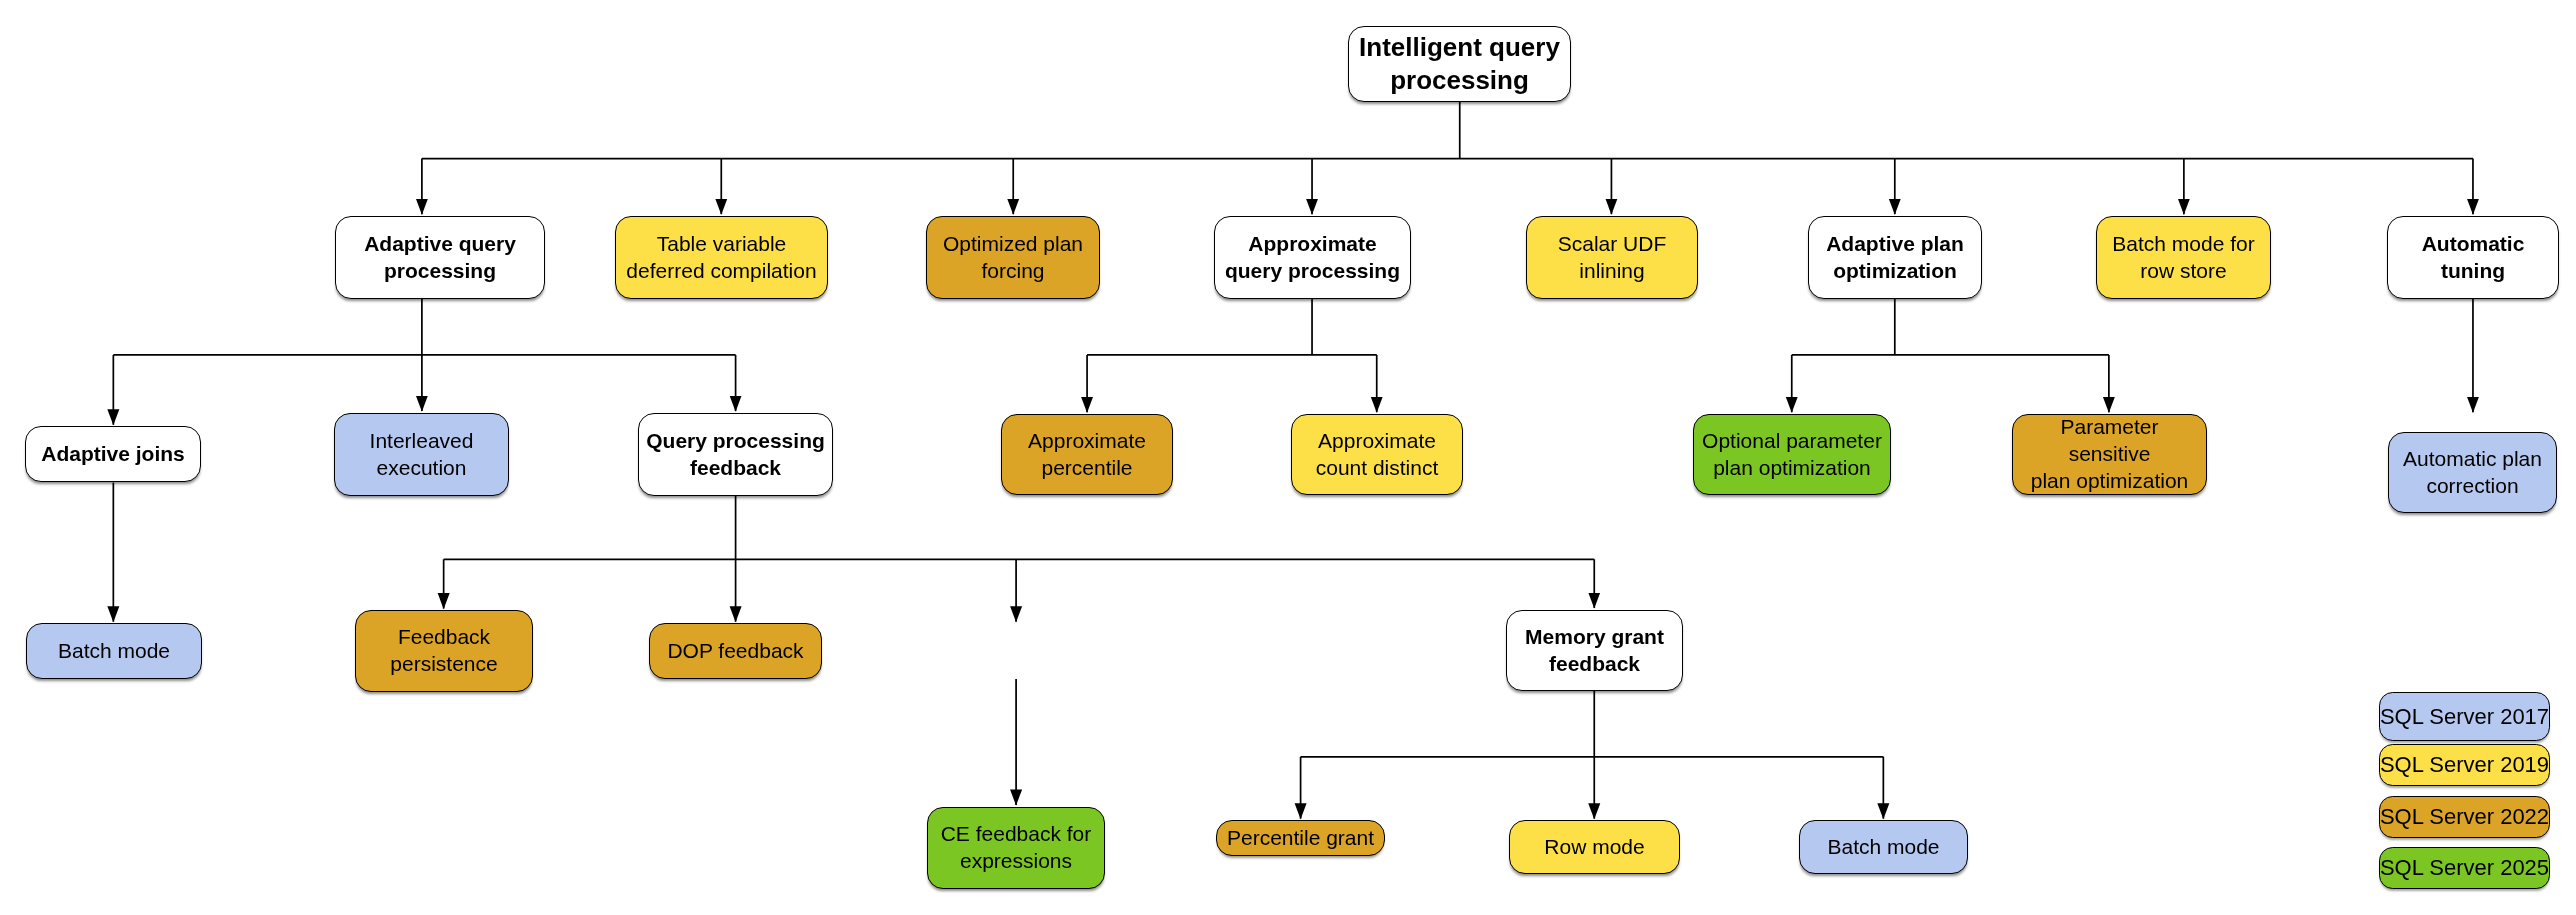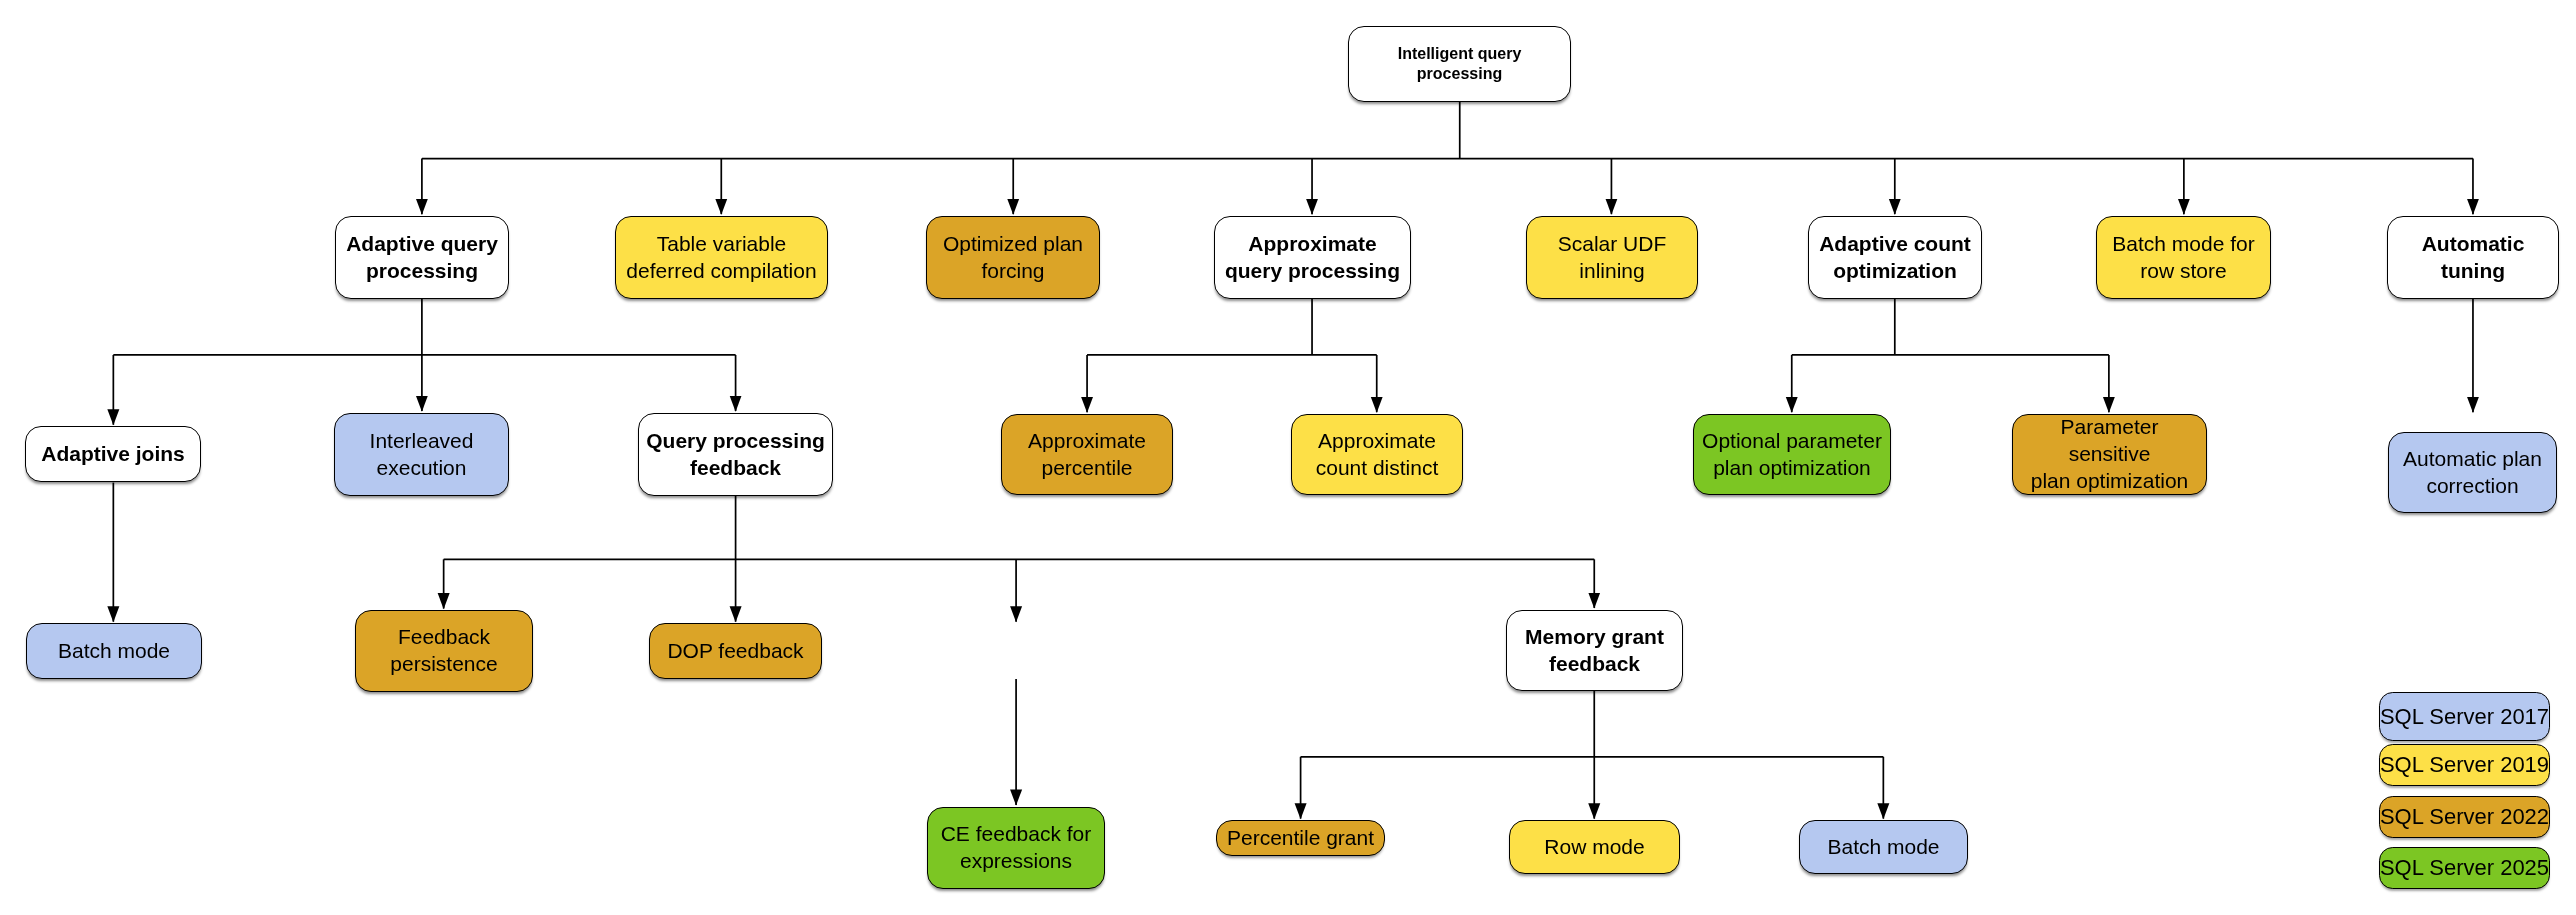--- a/index.html
+++ b/index.html
@@ -33,21 +33,21 @@
     border-radius: 16px;
     background: #ffffff;
     color: #000000;
     font-size: 21px;
     line-height: 1.28;
     white-space: pre-line;
     padding: 2.3px 5.7px;
     box-shadow: 0 3.4px 2.9px -1.7px rgba(0,0,0,0.45);
   }
   .cat { font-weight: bold; }
-  .root { font-size: 16px; }
+  .root { font-size: 26px; }
   .v2017 { background: #b5c8f0; }
   .v2019 { background: #fde047; }
   .v2022 { background: #dba427; }
   .v2025 { background: #7cc623; }
   .chip {
     position: absolute;
     box-sizing: border-box;
     display: flex;
     align-items: center;
     justify-content: center;
@@ -116,31 +116,31 @@
       <path d="M2272,1322 H3290"></path>
       <path d="M2272,1322 V1430" marker-end="url(#arw)"></path>
       <path d="M2785,1322 V1430" marker-end="url(#arw)"></path>
       <path d="M3290,1322 V1430" marker-end="url(#arw)"></path>
     </g>
   </svg>
 
   <div class="node cat root" style="left:1348px;top:26px;width:223px;height:76px">Intelligent query
 processing</div>
 
-  <div class="node cat" style="left:335px;top:216px;width:174px;height:83px">Adaptive query
+  <div class="node cat" style="left:335px;top:216px;width:210px;height:83px">Adaptive query
 processing</div>
   <div class="node v2019" style="left:615px;top:216px;width:213px;height:83px">Table variable
 deferred compilation</div>
   <div class="node v2022" style="left:926px;top:216px;width:174px;height:83px">Optimized plan
 forcing</div>
   <div class="node cat" style="left:1214px;top:216px;width:197px;height:83px">Approximate
 query processing</div>
   <div class="node v2019" style="left:1526px;top:216px;width:172px;height:83px">Scalar UDF
 inlining</div>
-  <div class="node cat" style="left:1808px;top:216px;width:174px;height:83px">Adaptive count
+  <div class="node cat" style="left:1808px;top:216px;width:174px;height:83px">Adaptive plan
 optimization</div>
   <div class="node v2019" style="left:2096px;top:216px;width:175px;height:83px">Batch mode for
 row store</div>
   <div class="node cat" style="left:2387px;top:216px;width:172px;height:83px">Automatic
 tuning</div>
 
   <div class="node cat" style="left:25px;top:426px;width:176px;height:56px">Adaptive joins</div>
   <div class="node v2017" style="left:334px;top:413px;width:175px;height:83px">Interleaved
 execution</div>
   <div class="node cat" style="left:638px;top:413px;width:195px;height:83px">Query processing

